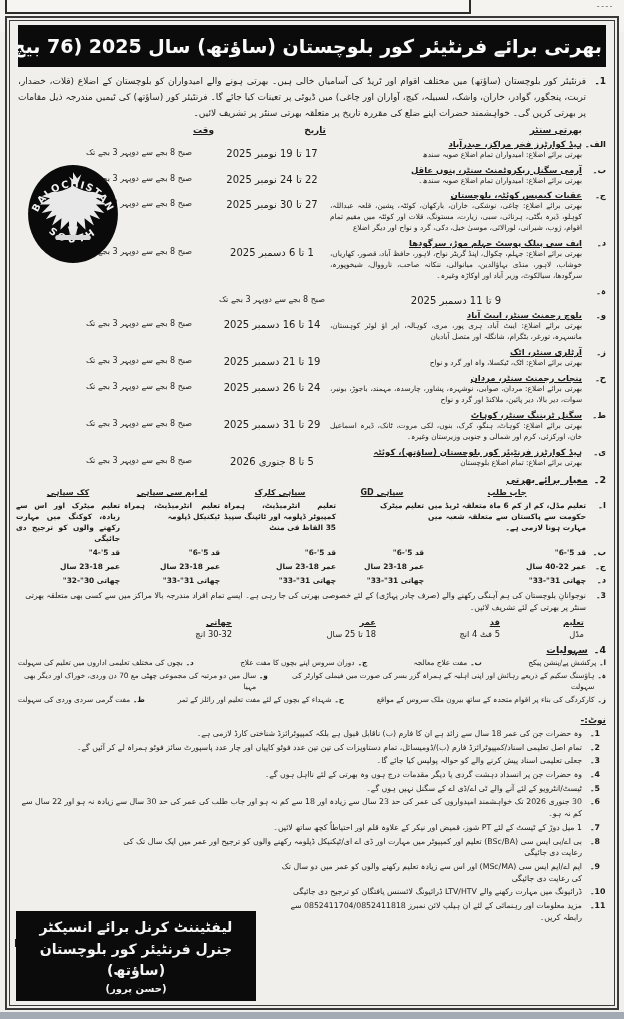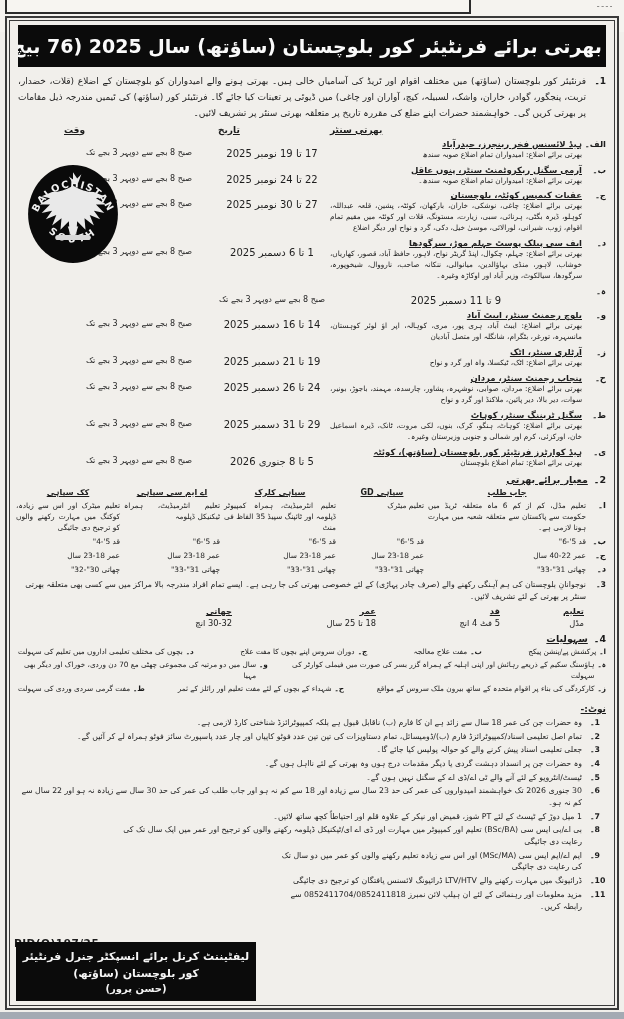--- a/index.html
+++ b/index.html
@@ -7,49 +7,49 @@
   .page{position:relative;width:624px;height:1019px;background:#f1efeb;overflow:hidden;color:#1d1d1d;}
   .top-strip{position:absolute;top:0;left:0;right:0;height:32px;background:#f5f3ef;font-style:italic;}
   .top-box{position:absolute;left:5px;top:-10px;width:462px;height:20px;border:2px solid #2c2c2c;background:#f7f5f1;}
   .top-frag{position:absolute;right:12px;top:1px;font-size:7px;color:#2c2c2c;direction:rtl;overflow:hidden;height:10px;}
   .frame{position:absolute;left:5px;right:5px;top:16px;bottom:9px;border:2px solid #3a3a3a;padding:2px;background:#f1efeb;box-sizing:border-box;}
   .frame-inner{position:relative;border:1px solid #3a3a3a;height:100%;box-sizing:border-box;direction:rtl;padding:4px 8px 0 8px;overflow:hidden;filter:blur(0.3px);}
   .banner{background:#0b0b0b;color:#fafafa;text-align:center;font-size:19px;font-weight:bold;padding:10px 4px;margin-bottom:6px;white-space:nowrap;overflow:hidden;}
   .intro{display:flex;gap:6px;font-size:9px;line-height:1.8;text-align:justify;margin-bottom:3px;}
   .intro .num{min-width:14px;font-weight:bold;}
   .cols{display:grid;grid-template-columns:20px 252px 108px 150px;column-gap:4px;font-size:9px;font-weight:bold;margin:2px 0 4px;}
-  .cols .h{text-decoration:underline;text-align:left;}
+  .cols .h{text-decoration:underline;text-align:right;}
   .srow{display:grid;grid-template-columns:20px 252px 108px 150px;column-gap:4px;margin-bottom:4px;align-items:start;}
   .mk{font-size:8.5px;font-weight:bold;}
   .ct{font-size:8.5px;font-weight:bold;text-decoration:underline;margin-bottom:1px;}
   .cd{font-size:7.3px;line-height:1.5;text-align:justify;}
   .dt{font-size:10px;text-align:center;padding-top:9px;}
   .tm{font-size:8px;text-align:center;padding-top:9px;}
   .logo{position:absolute;left:16px;top:140px;width:94px;height:106px;}
   .sec-head{display:flex;gap:6px;font-size:9.5px;font-weight:bold;margin:5px 0 3px;}
   .sec-head .hd{text-decoration:underline;}
   .chead,.crow{display:grid;grid-template-columns:16px 158px 84px 112px 96px 104px;column-gap:4px;}
   .chead{font-size:8px;font-weight:bold;margin-bottom:3px;}
   .chead .h{text-decoration:underline;text-align:center;}
   .crow{font-size:7.4px;margin-bottom:3px;}
-  .crow .cc{line-height:1.5;text-align:justify;}
+  .crow .cc{line-height:1.5;text-align:justify;font-weight:bold;}
   .special{display:flex;gap:6px;font-size:7.8px;line-height:1.5;margin:4px 0 3px;}
   .special .num{min-width:14px;font-weight:bold;}
   .stable{display:grid;grid-template-columns:70px 110px 130px 140px;column-gap:14px;margin:0 22px 4px 0;font-size:8.3px;row-gap:2px;}
   .stable .h{font-weight:bold;text-decoration:underline;}
   .fac-row{display:flex;justify-content:space-between;gap:10px;font-size:7.3px;line-height:1.45;margin-bottom:3px;}
   .fac-item{display:flex;gap:3px;}
   .notes-head{font-size:9px;font-weight:bold;text-decoration:underline;margin:9px 0 3px;}
   .note{display:flex;gap:8px;font-size:7.8px;line-height:1.5;margin-bottom:2px;}
   .note .nm{min-width:16px;font-weight:bold;text-align:left;}
   .note.s1{margin-left:95px;}
   .note.s2{margin-left:252px;}
   .pid{position:absolute;left:4px;bottom:56px;font-size:10.5px;font-weight:bold;letter-spacing:.5px;direction:ltr;}
   .sig{position:absolute;left:6px;bottom:4px;width:240px;background:#0b0b0b;color:#f5f5f5;text-align:center;padding:6px 6px 7px;direction:rtl;box-sizing:border-box;}
-  .sig .l1{font-size:11px;font-weight:bold;line-height:1.55;}
+  .sig .l1{font-size:14px;font-weight:bold;line-height:1.55;}
   .sig .l2{font-size:10px;font-weight:bold;margin-top:1px;}
   .bottom-strip{position:absolute;left:0;right:0;bottom:0;height:7px;background:#a4aab3;}
 </style>
 </head>
 <body>
 
 <div class="page">
 
   <div class="top-strip">
     <div class="top-box"></div>
@@ -70,21 +70,21 @@
         <span></span>
         <span class="h">بھرتی سنٹر</span>
         <span class="h">تاریخ</span>
         <span class="h">وقت</span>
       </div>
 
       <div>
         <div class="srow">
           <span class="mk">الف۔</span>
           <div>
-              <div class="ct">ہیڈ لائسنس فخر رینجرز، حیدرآباد</div>
+              <div class="ct">ہیڈ کوارٹرز فخر مراکز، حیدرآباد</div>
                <div class="cd">بھرتی برائے اضلاع: امیدواران تمام اضلاع صوبہ سندھ</div>
             </div>
           <div class="dt">17 تا 19 نومبر 2025</div>
           <div class="tm">صبح 8 بجے سے دوپہر 3 بجے تک</div>
         </div>
         <div class="srow">
           <span class="mk">ب۔</span>
           <div>
               <div class="ct">آرمی سگنل ریکروٹمنٹ سنٹر، پنوں عاقل</div>
                <div class="cd">بھرتی برائے اضلاع: امیدواران تمام اضلاع صوبہ سندھ۔</div>

